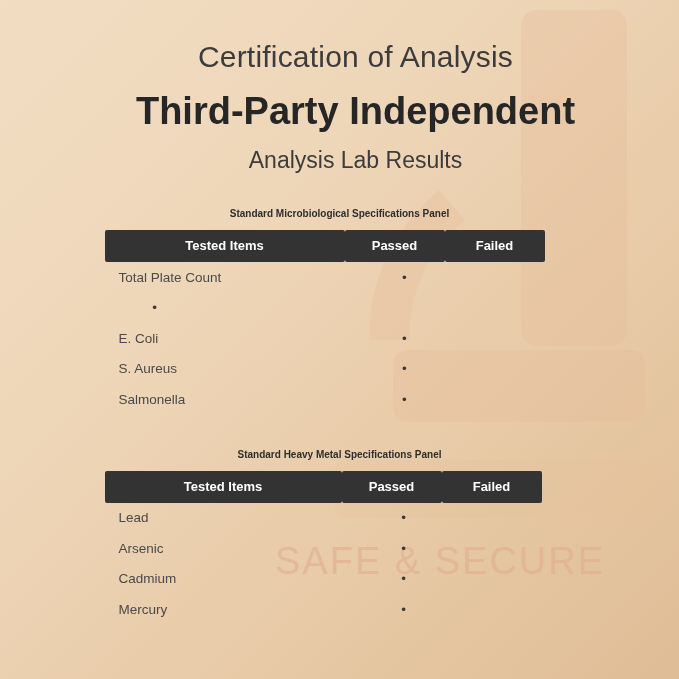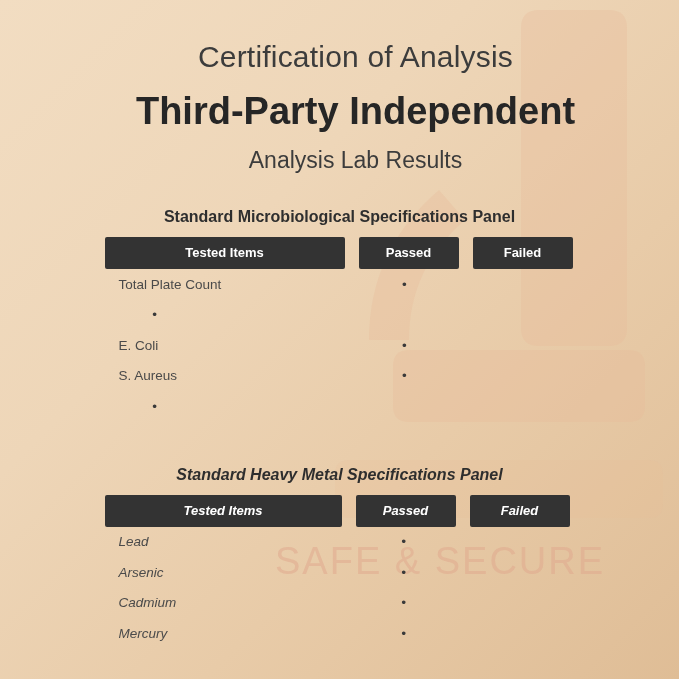--- a/index.html
+++ b/index.html
@@ -67,37 +67,36 @@
   .title-3 {
     font-size: 23px;
     color: #3c3c3c;
     font-weight: normal;
     margin: 0;
   }
   .panel {
     margin-top: 34px;
   }
   .panel-2 {
-    margin-top: 44px;
-    font-style: italic;
+    margin-top: 34px;
   }
   .panel-caption {
     text-align: center;
-    font-size: 16px;
+    font-size: 10px;
     font-weight: bold;
     color: #2e2e2e;
     margin-bottom: 11px;
   }
   .table {
     width: 470px;
     margin: 0 auto;
   }
   .head-row {
     display: flex;
-    gap: 14px;
+    gap: 0;
   }
   .th {
     background: #333333;
     color: #ffffff;
     font-size: 13px;
     font-weight: bold;
     text-align: center;
     padding: 8px 0 9px 0;
     border-radius: 2px;
   }
@@ -173,20 +172,21 @@
           <div class="td-item">E. Coli</div>
           <div class="td-mark">•</div>
           <div class="td-mark"></div>
         </div>
         <div class="body-row">
           <div class="td-item">S. Aureus</div>
           <div class="td-mark">•</div>
           <div class="td-mark"></div>
         </div>
         <div class="body-row">
+          <div class="td-item">Salmonella</div>
           <div class="td-mark">•</div>
           <div class="td-mark"></div>
         </div>
       </div>
     </div>
 
     <div class="panel panel-2">
       <div class="panel-caption">Standard Heavy Metal Specifications Panel</div>
       <div class="table table-2">
         <div class="head-row">

